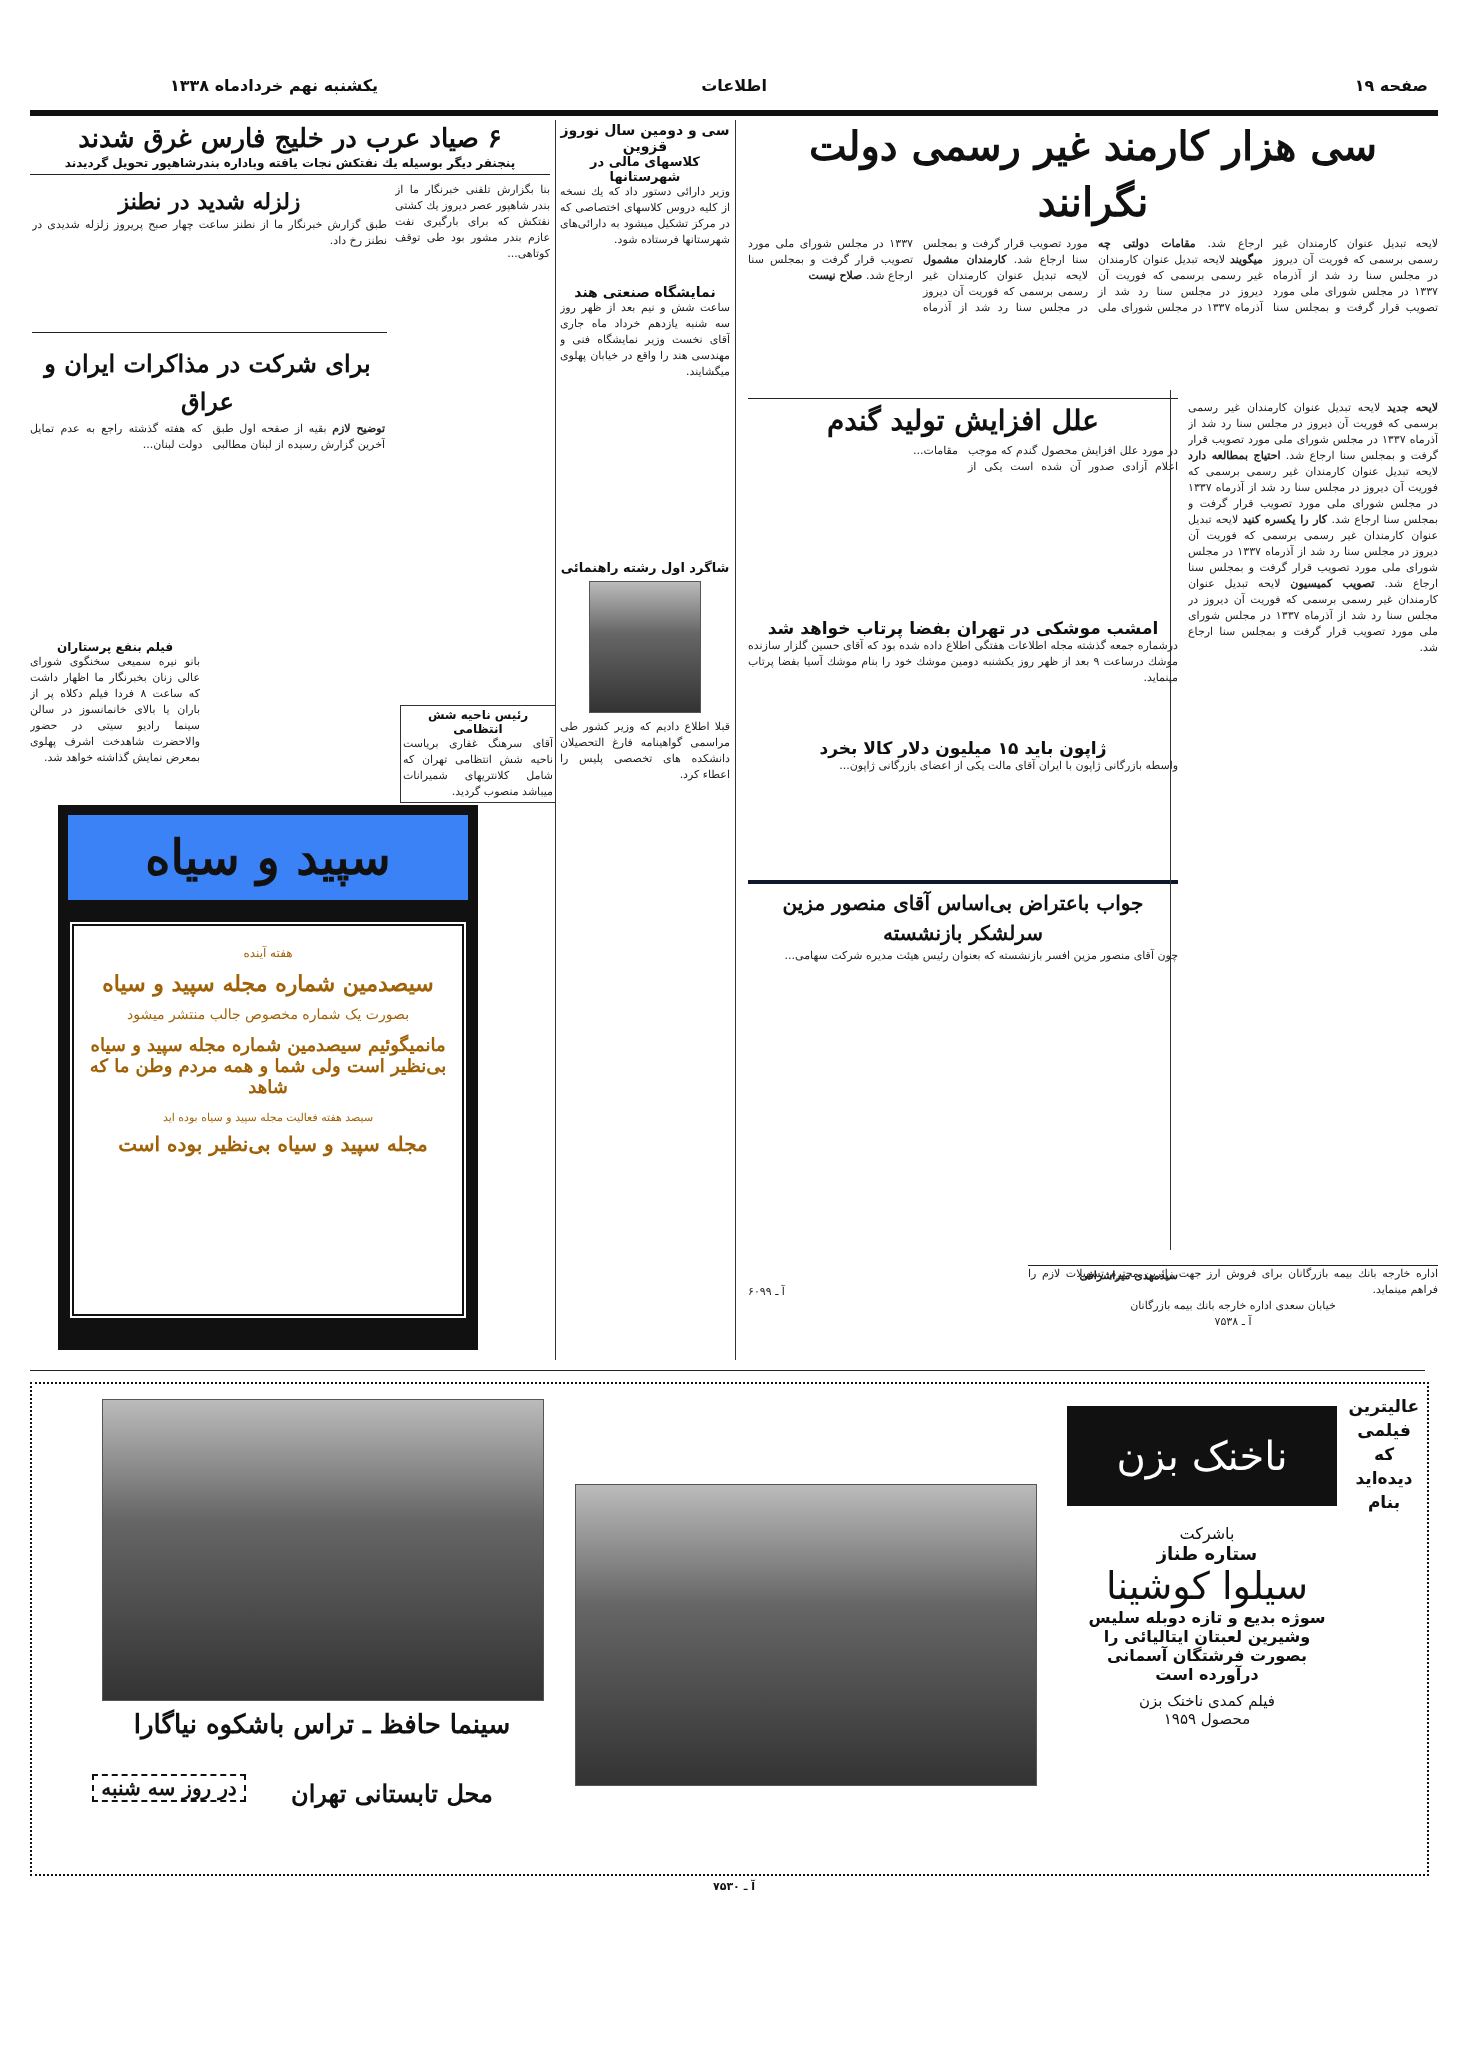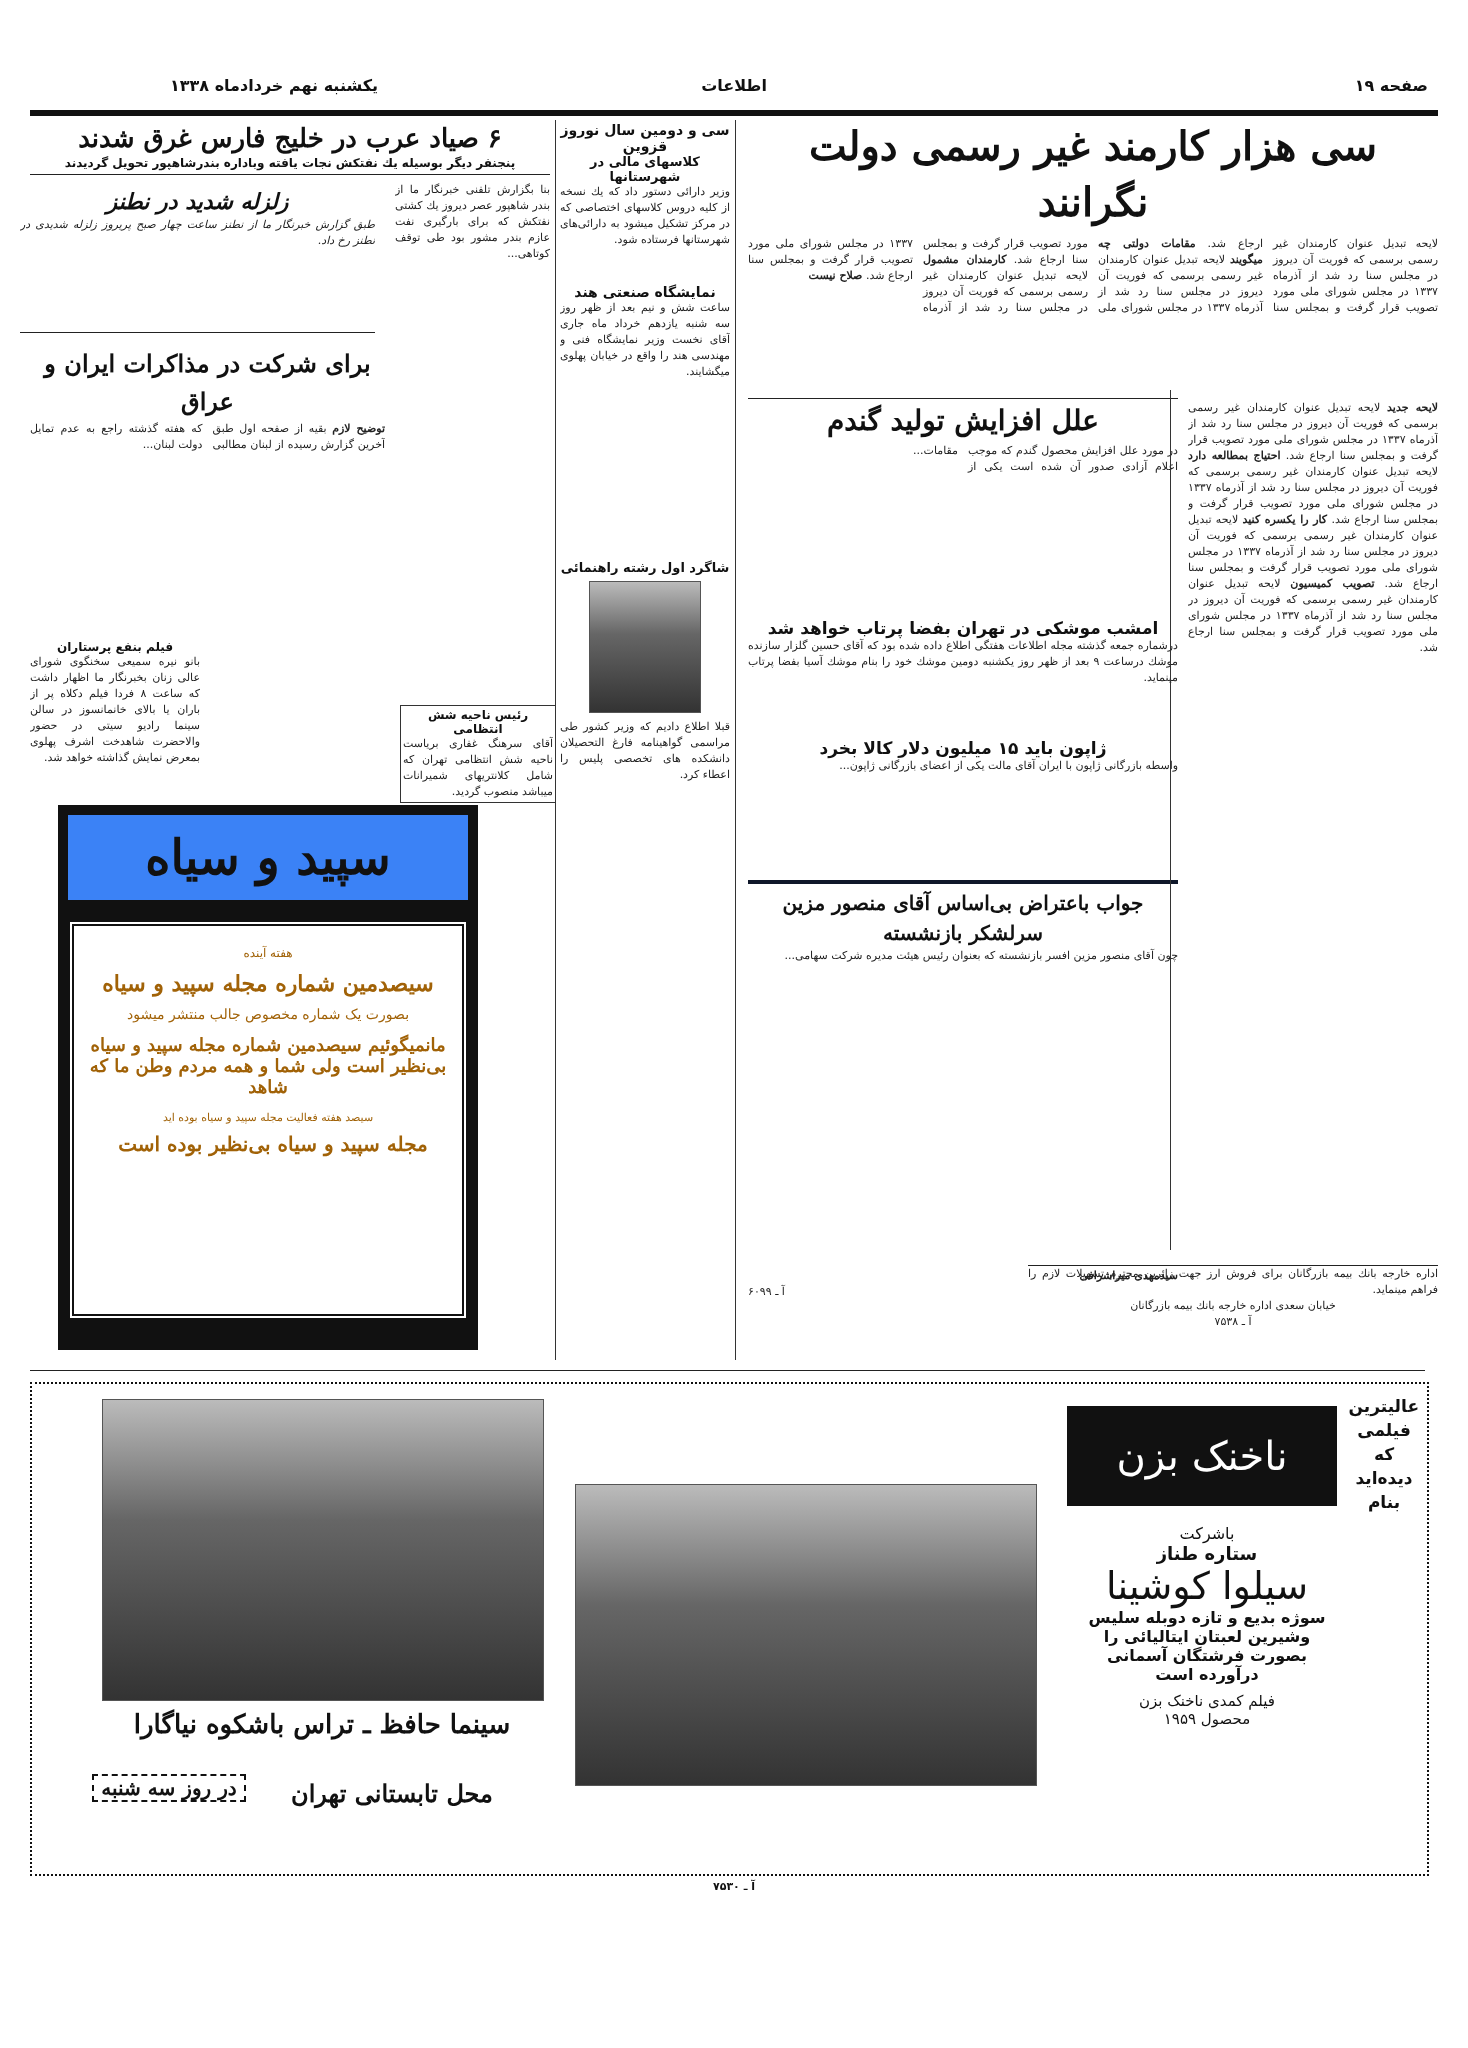--- a/index.html
+++ b/index.html
@@ -88,21 +88,21 @@
   <div class="photo" style="width:110px; height:130px; margin:6px auto;"></div>
   <div class="body-text">قبلا اطلاع دادیم که وزیر کشور طی مراسمی گواهینامه فارغ التحصیلان دانشکده های تخصصی پلیس را اعطاء کرد.</div>
 </div>
 
 <div class="abs" style="top:120px; left:30px; width:520px;">
   <div class="headline" style="font-size:26px; line-height:36px;">۶ صیاد عرب در خلیج فارس غرق شدند</div>
   <div class="sub thin" style="font-size:12px; padding-bottom:4px;">پنجنفر دیگر بوسیله یك نفتکش نجات یافته وباداره بندرشاهپور تحویل گردیدند</div>
 </div>
 <div class="abs body-text" style="top:182px; left:395px; width:155px; height:600px;"><span>بنا بگزارش تلفنی خبرنگار ما از بندر شاهپور عصر دیروز یك کشتی نفتکش که برای بارگیری نفت عازم بندر مشور بود طی توقف کوتاهی...</span></div>
 
-<div class="abs" style="top:185px; left:20px; width:355px;font-style:italic;">
+<div class="abs" style="top:185px; left:32px; width:355px;">
   <div class="headline" style="font-size:22px; line-height:32px;">زلزله شدید در نطنز</div>
   <div class="body-text thin" style="height:115px;"><span>طبق گزارش خبرنگار ما از نطنز ساعت چهار صبح پریروز زلزله شدیدی در نطنز رخ داد.</span></div>
 </div>
 
 <div class="abs" style="top:345px; left:30px; width:355px;">
   <div class="headline" style="font-size:24px; line-height:38px;">برای شرکت در مذاکرات ایران و عراق</div>
   <div class="body-text" style="height:220px; column-count:2; column-gap:10px;">
     <b>توضیح لازم</b>
     <span>بقیه از صفحه اول</span>
     <span>طبق آخرین گزارش رسیده از لبنان مطالبی که هفته گذشته راجع به عدم تمایل دولت لبنان...</span>

